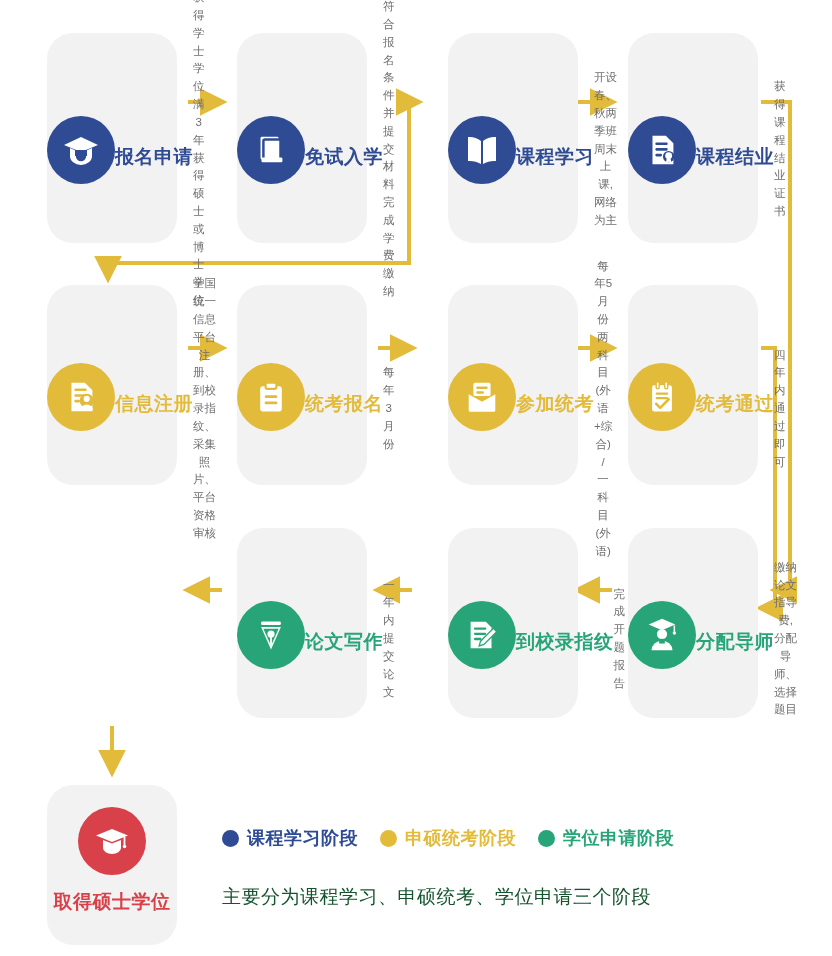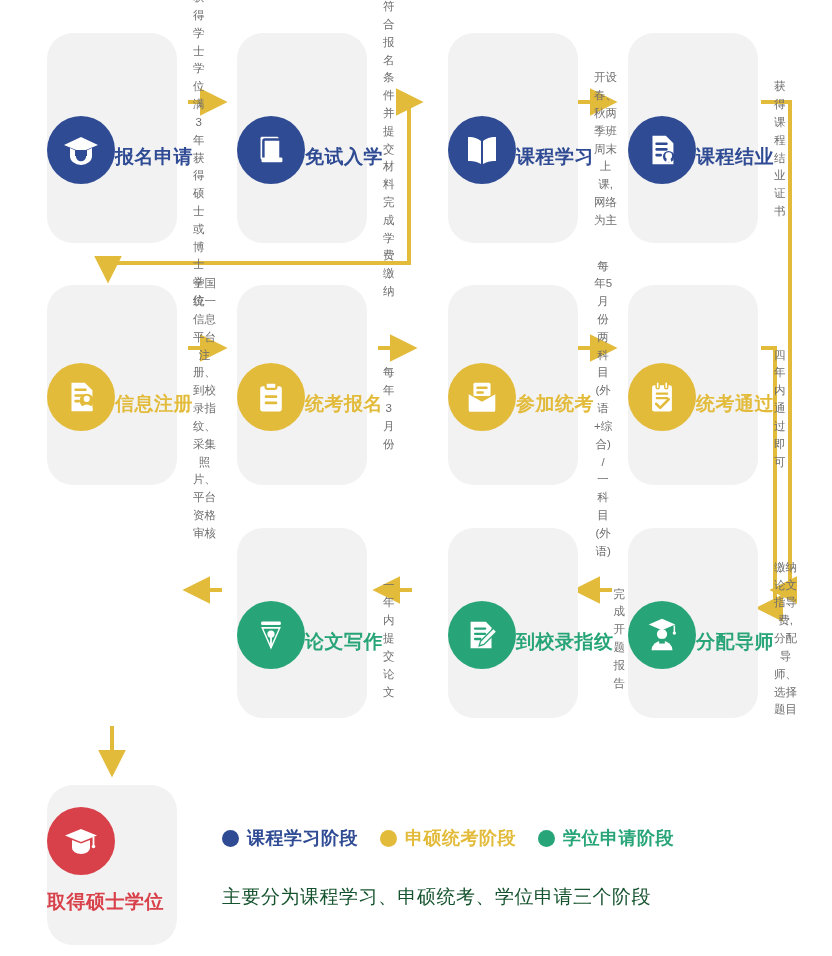--- a/index.html
+++ b/index.html
@@ -84,20 +84,21 @@
   
   .cardfinal {
     position: absolute;
     left: 47px; top: 785px;
     width: 130px; height: 160px;
     background: #f2f2f2;
     border-radius: 26px;
     z-index: 2;
     display: flex;
     flex-direction: column;
+    align-items: center;
     padding-top: 22px;
     box-sizing: border-box;
   }
   .cardfinal .disc { width: 68px; height: 68px; background: #d8404a; border-radius: 50%;
     display: flex; align-items: center; justify-content: center; }
   .cardfinal .title { color: #d8404a; font-size: 19px; font-weight: bold; margin-top: 14px;
     white-space: nowrap; letter-spacing: 0.5px; }
 
   
   .c1 { left: 47px; }

